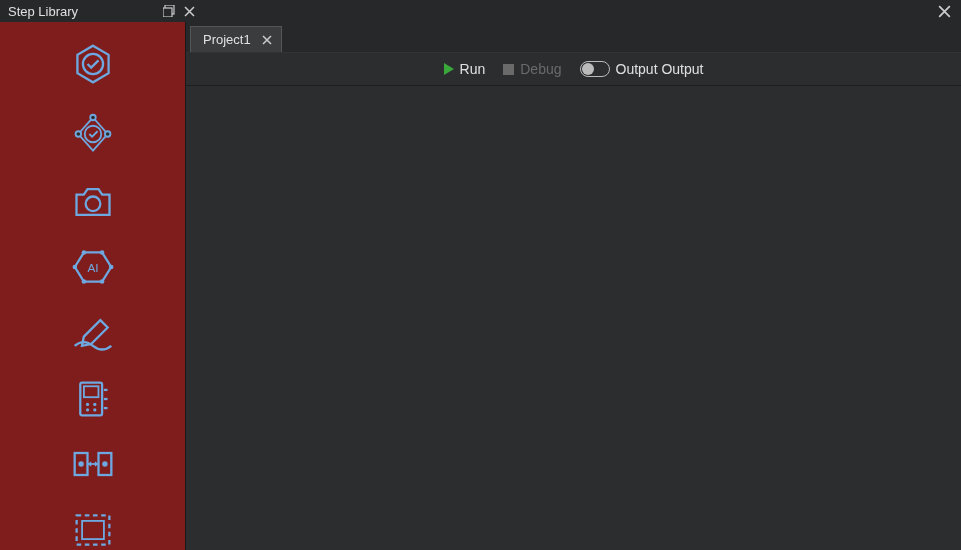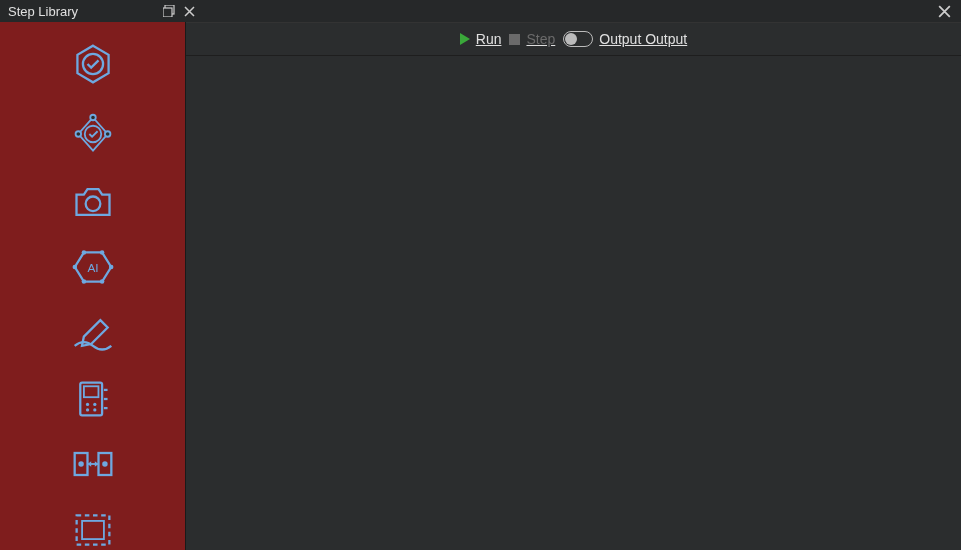--- a/index.html
+++ b/index.html
@@ -105,25 +105,24 @@
     width: 12px;
     height: 12px;
     display:flex;align-items:center;justify-content:center;
     cursor: pointer;
   }
   .toolbar {
     height: 34px;
     display: flex;
     align-items: center;
     justify-content: center;
-    gap: 8px;
+    gap: 18px;
     background: #2b2d2e;
     border-top: 1px solid #333;
     border-bottom: 1px solid #1e1e1e;
-    text-decoration: underline;
   }
   .tool-item {
     display: flex;
     align-items: center;
     gap: 6px;
     color: #e0e0e0;
     font-size: 14px;
     cursor: pointer;
   }
   .tool-item.disabled { color: #6a6a6a; cursor: default; }
@@ -259,29 +258,39 @@
     <div class="step-icon">
       <svg width="44" height="40" viewBox="0 0 48 44">
         <rect x="6" y="6" width="36" height="32" fill="none" stroke="#6ea8e0" stroke-width="2.5" stroke-dasharray="5 4"></rect>
         <rect x="12" y="12" width="24" height="20" fill="none" stroke="#6ea8e0" stroke-width="2"></rect>
       </svg>
     </div>
 
   </div>
 
   <div class="content">
+    <div class="tabbar">
+      <div class="tab">
+        <span>Project1</span>
+        <div class="tab-close">
+          <svg width="10" height="10" viewBox="0 0 10 10">
+              <path d="M1 1 L9 9 M9 1 L1 9" stroke="#ccc" stroke-width="1.5"></path>
+            </svg>
+        </div>
+      </div>
+    </div>
 
     <div class="toolbar">
       <div class="tool-item">
         <div class="run-tri"></div>
         <span>Run</span>
       </div>
       <div class="tool-item disabled">
         <div class="stop-sq"></div>
-        <span>Step</span>
+        <span>Debug</span>
       </div>
       <div class="tool-item">
         <div class="toggle">
             <div class="knob"></div>
           </div>
         <span>Output Output</span>
       </div>
     </div>
 
     <div class="canvas"></div>

